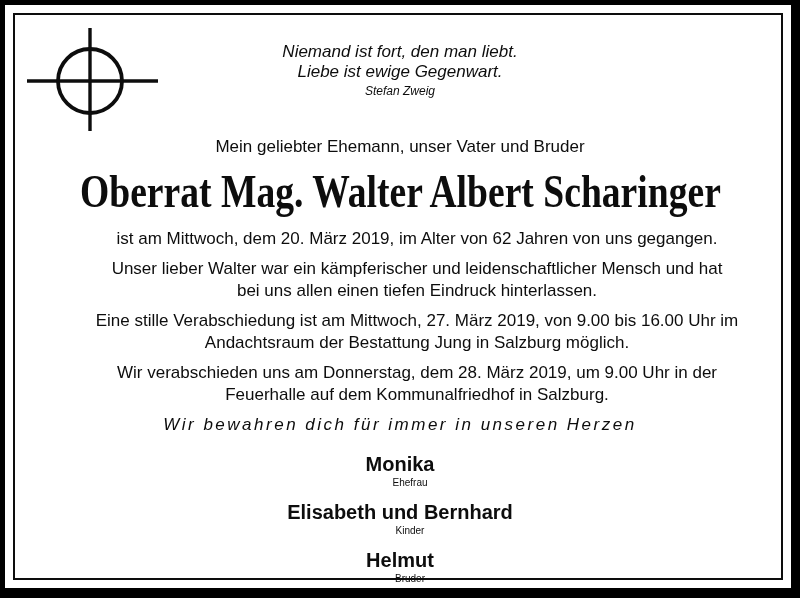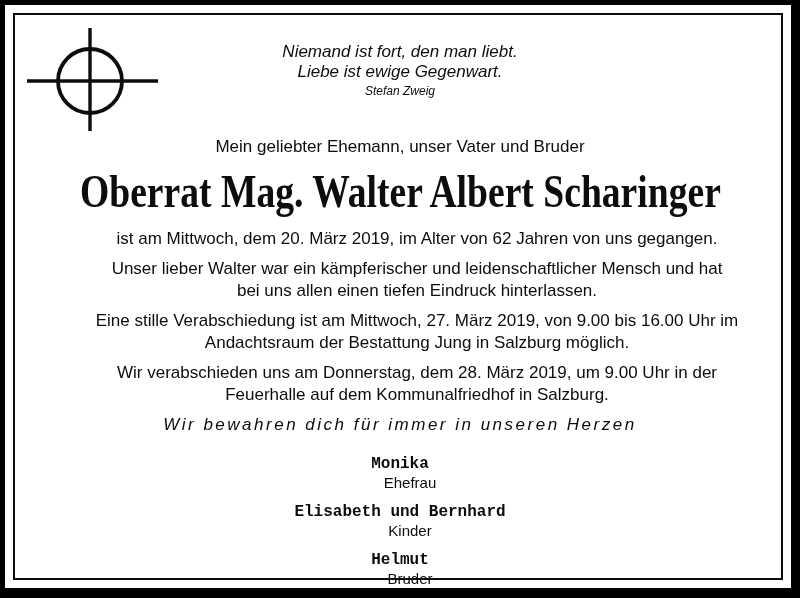--- a/index.html
+++ b/index.html
@@ -95,27 +95,26 @@
     white-space: nowrap;
     font-style: italic;
   }
   .mourners {
     margin-top: 18px;
   }
   .mourner + .mourner {
     margin-top: 11px;
   }
   .mourner-name {
-    font-size: 16px;
+    font-size: 20px;
     font-weight: 700;
     line-height: 20px;
-    font-family: Liberation Mono, monospace;
   }
   .mourner-relation {
-    font-size: 15px;
+    font-size: 10px;
     line-height: 17px;
     padding-left: 20px;
   }
 </style>
 </head>
 <body>
 
 <div class="panel">
   <div class="inner-frame"></div>
 </div>

